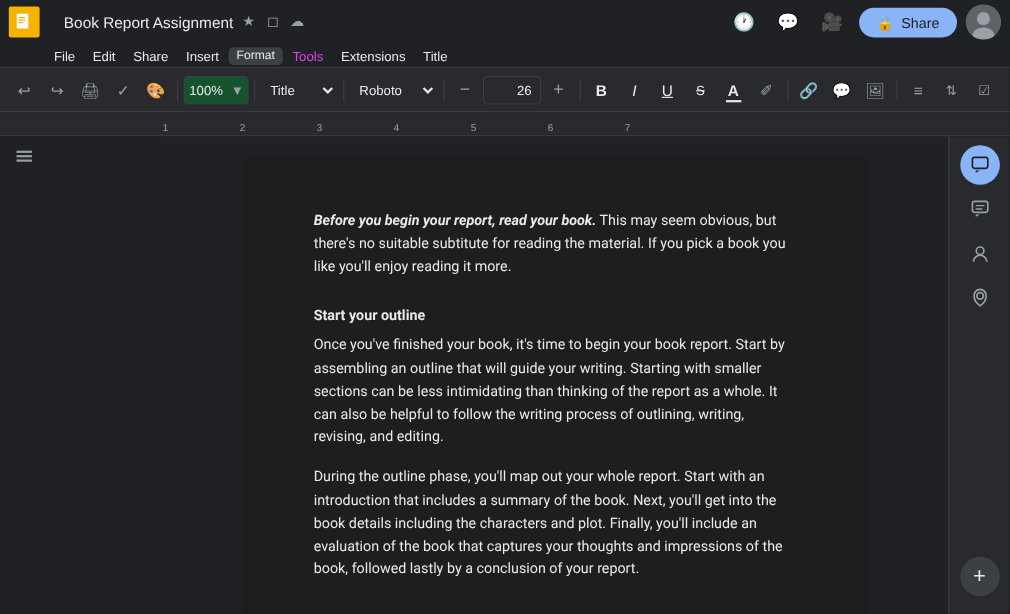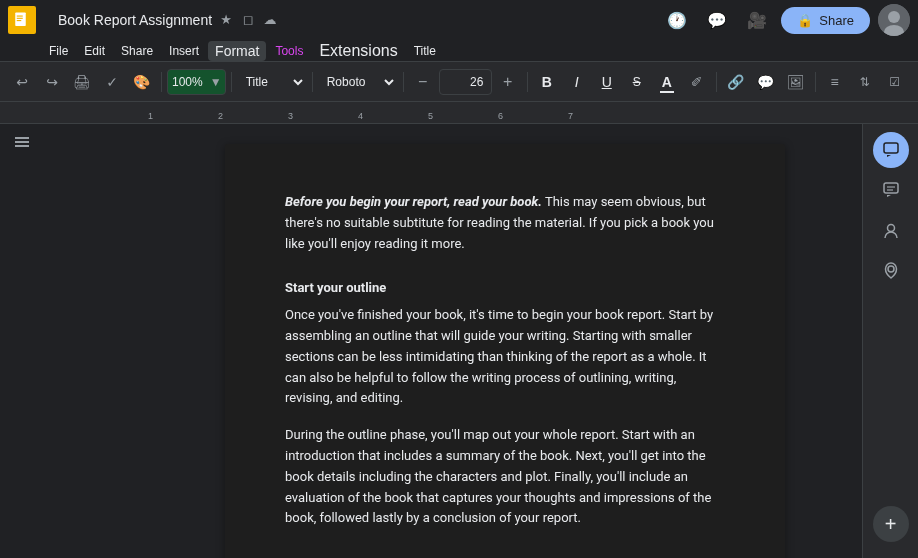--- a/index.html
+++ b/index.html
@@ -361,23 +361,23 @@
       </svg>
     </div>
   </div>
 </div>
 
 <div style="background:#202124; height:22px; display:flex; align-items:center; padding:0 42px; gap:2px; border-bottom:1px solid #3c4043; flex-shrink:0;">
   <span class="menu-item" style="font-size: 12px; color: rgb(232, 234, 237); padding: 2px 7px; border-radius: 4px; cursor: pointer;">File</span>
     <span class="menu-item" style="font-size: 12px; color: rgb(232, 234, 237); padding: 2px 7px; border-radius: 4px; cursor: pointer;">Edit</span>
     <span class="menu-item" style="font-size: 12px; color: rgb(232, 234, 237); padding: 2px 7px; border-radius: 4px; cursor: pointer;">Share</span>
     <span class="menu-item" style="font-size: 12px; color: rgb(232, 234, 237); padding: 2px 7px; border-radius: 4px; cursor: pointer;">Insert</span>
-    <span class="menu-item active" style="font-size: 14px; color: rgb(232, 234, 237); padding: 2px 7px; border-radius: 4px; cursor: pointer;">Format</span>
+    <span class="menu-item active" style="font-size: 11px; color: rgb(232, 234, 237); padding: 2px 7px; border-radius: 4px; cursor: pointer;">Format</span>
     <span class="menu-item" style="font-size: 12px; color: #d946ef; padding: 2px 7px; border-radius: 4px; cursor: pointer;">Tools</span>
-    <span class="menu-item" style="font-size: 16px; color: rgb(232, 234, 237); padding: 2px 7px; border-radius: 4px; cursor: pointer;">Extensions</span>
+    <span class="menu-item" style="font-size: 12px; color: rgb(232, 234, 237); padding: 2px 7px; border-radius: 4px; cursor: pointer;">Extensions</span>
     <span class="menu-item" style="font-size: 12px; color: rgb(232, 234, 237); padding: 2px 7px; border-radius: 4px; cursor: pointer;">Title</span>
 </div>
 
 <div id="toolbar">
   <div class="toolbar-btn" title="Undo">↩</div>
   <div class="toolbar-btn" title="Redo">↪</div>
   <div class="toolbar-btn" title="Print">🖨</div>
   <div class="toolbar-btn" title="Spell check">✓</div>
   <div class="toolbar-btn" title="Paint format">🎨</div>
   <div class="toolbar-divider"></div>

